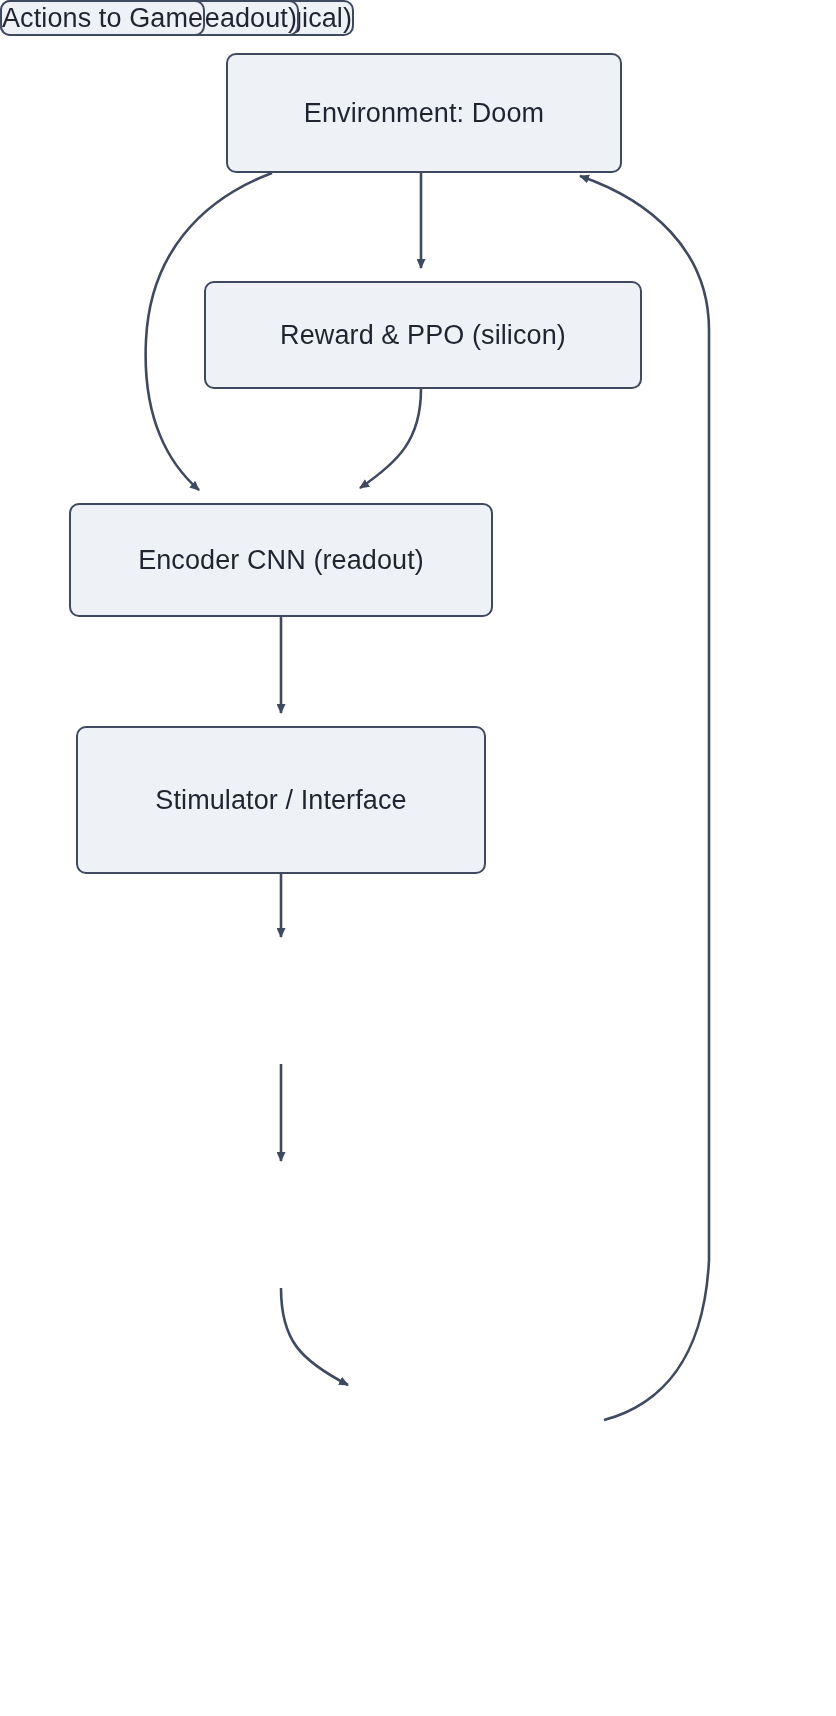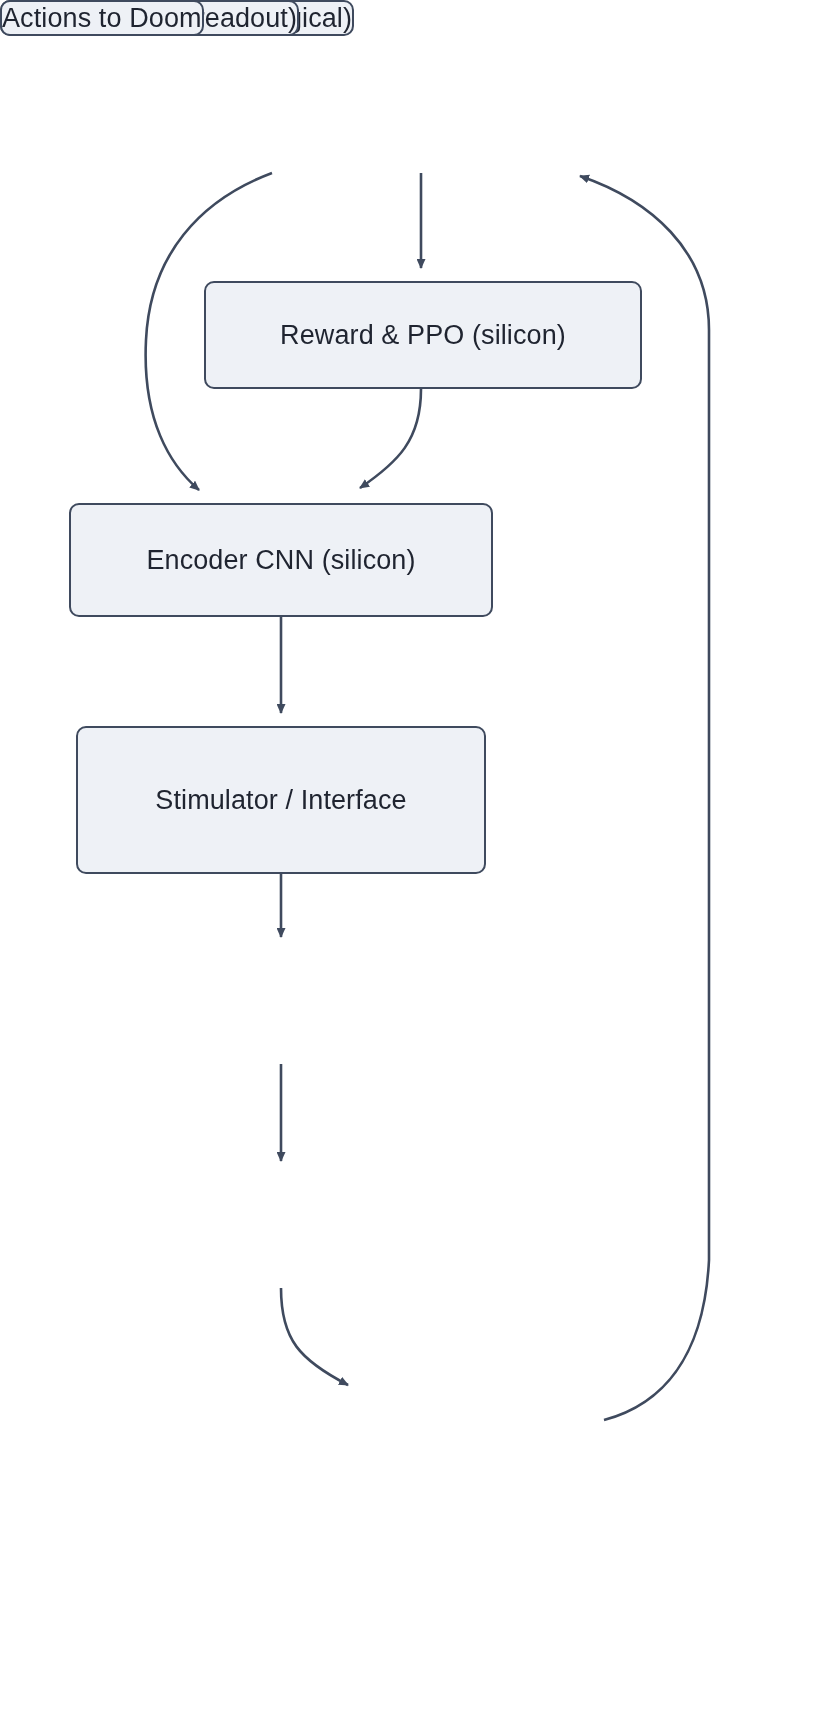--- a/index.html
+++ b/index.html
@@ -78,38 +78,41 @@
 
     <path d="M281,840 L281,937" fill="none" stroke="#3f4a5e" stroke-width="2.6" marker-end="url(#arrowhead)"></path>
 
     <path d="M281,1064 L281,1161" fill="none" stroke="#3f4a5e" stroke-width="2.6" marker-end="url(#arrowhead)"></path>
 
     <path d="M281,1288 C281,1340 300,1360 348,1385" fill="none" stroke="#3f4a5e" stroke-width="2.6" marker-end="url(#arrowhead)"></path>
 
     <path d="M604,1420 C660,1405 704,1360 709,1260 L709,330 C709,250 650,200 580,176" fill="none" stroke="#3f4a5e" stroke-width="2.6" marker-end="url(#arrowhead)"></path>
   </svg>
 
+  <div class="node" id="node-environment">
+    <span class="node-label">Environment: Doom</span>
+  </div>
 
   <div class="node" id="node-reward">
     <span class="node-label">Reward &amp; PPO (silicon)</span>
   </div>
 
   <div class="node" id="node-encoder">
-    <span class="node-label">Encoder CNN (silicon)</span>
+    <span class="node-label">Encoder CNN (readout)</span>
   </div>
 
   <div class="node" id="node-stimulator">
     <span class="node-label">Stimulator / Interface</span>
   </div>
 
   <div class="node" id="node-cl1">
     <span class="node-label">CL1 neurons (biological)</span>
   </div>
 
   <div class="node" id="node-decoder">
     <span class="node-label">Decoder (linear readout)</span>
   </div>
 
   <div class="node" id="node-actions">
-    <span class="node-label">Actions to Doom</span>
+    <span class="node-label">Actions to Game</span>
   </div>
 
 </div>
 
 </body></html>

